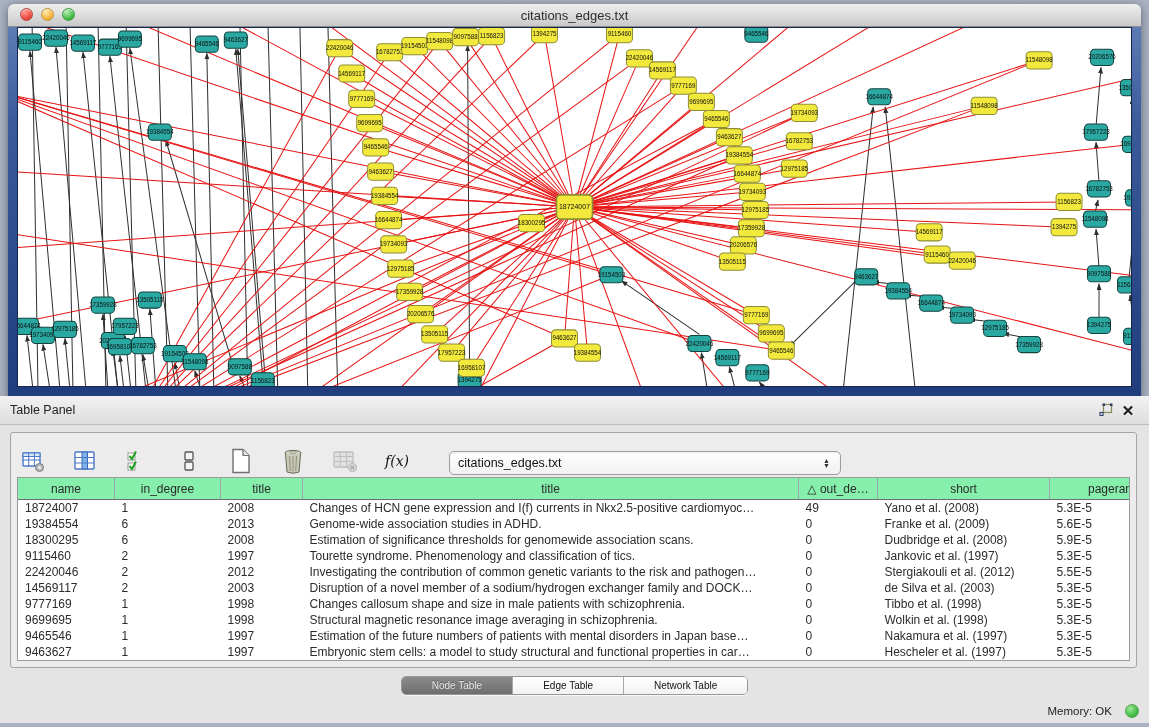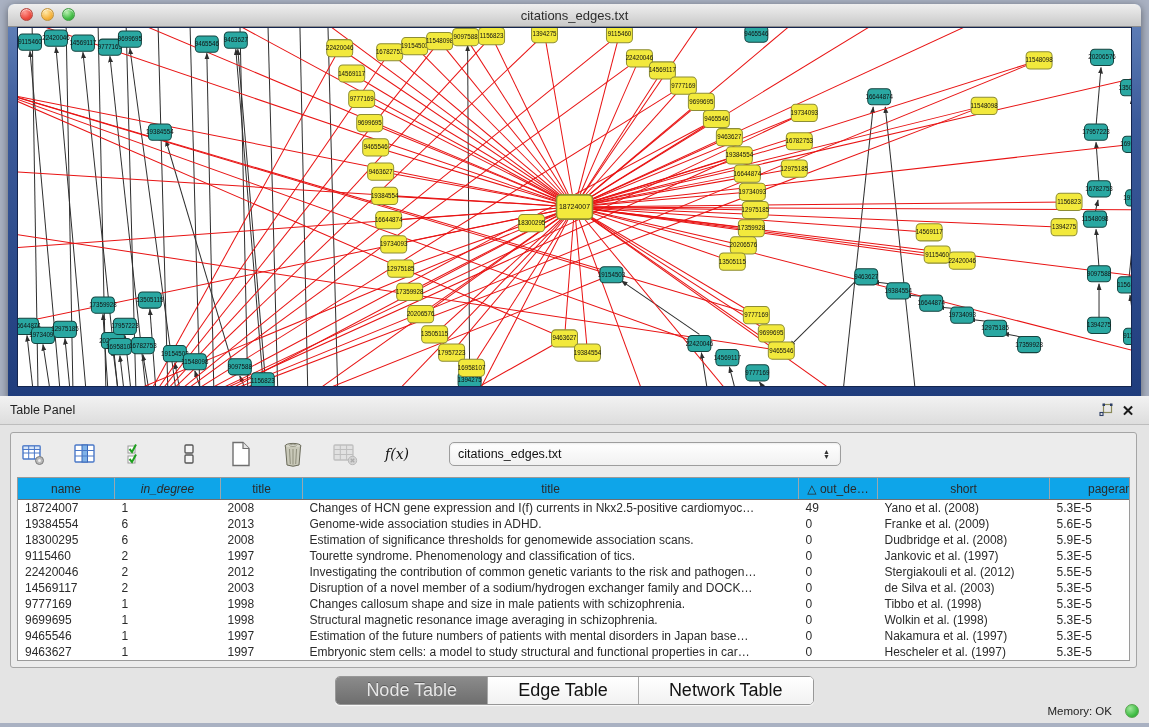--- a/index.html
+++ b/index.html
@@ -21,40 +21,40 @@
   
   .table-panel{position:absolute;left:0;top:396px;width:1149px;height:327px;background:#e4e4e4;}
   .panel-header{height:28px;background:linear-gradient(180deg,#f2f2f2,#dddddd);border-bottom:1px solid #bdbdbd;
     display:flex;align-items:center;padding:0 10px;}
   .panel-title{font-size:12.5px;color:#222;}
   .panel-header .spacer{flex:1;}
   .hdr-btn{width:22px;height:20px;display:flex;align-items:center;justify-content:center;cursor:default;}
   .close-x{font-size:15px;font-weight:bold;color:#1a1a1a;line-height:1;}
   .groupbox{position:absolute;left:10px;top:36px;width:1127px;height:236px;background:#ececec;
     border:1px solid #a5a5a5;border-radius:3px;box-sizing:border-box;}
-  .toolbar{height:42px;display:flex;align-items:center;gap:24px;padding:0 8px;}
+  .toolbar{height:42px;display:flex;align-items:flex-end;gap:24px;padding:0 8px;}
   .tool{width:28px;height:28px;display:flex;align-items:center;justify-content:center;}
   .tool svg{display:block;}
   .fx{font-family:"DejaVu Serif",serif;font-style:italic;font-size:14px;color:#111;}
   .combo{width:392px;height:24px;margin-left:14px;background:linear-gradient(180deg,#ffffff,#f1f1f1);
     border:1px solid #9d9d9d;border-radius:5px;display:flex;align-items:center;padding:0 8px;box-sizing:border-box;
     box-shadow:inset 0 1px 2px rgba(0,0,0,.08);}
   .combo .val{flex:1;font-size:12.5px;color:#111;}
   .combo .arrows{display:flex;flex-direction:column;line-height:5px;font-size:7px;color:#333;padding-right:2px;}
   .tablewrap{position:absolute;left:6px;top:44px;right:6px;bottom:6px;background:#fff;border:1px solid #9a9a9a;
     display:flex;overflow:hidden;}
   table.nodetable{border-collapse:collapse;table-layout:fixed;width:1096px;font-size:12px;color:#2b2b2b;}
-  table.nodetable th{background:#0ea5e9;border-right:1px solid #9aa7ae;border-bottom:1px solid #6f6f6f;
+  table.nodetable th{background:#86efac;border-right:1px solid #9aa7ae;border-bottom:1px solid #6f6f6f;
     font-weight:normal;font-size:12px;height:21px;padding:0 4px;white-space:nowrap;overflow:hidden;}
   table.nodetable td{height:16px;padding:0 0 0 7px;white-space:nowrap;overflow:hidden;text-overflow:ellipsis;}
   td.c-short{padding-left:13px;}
   .tabsrow{position:absolute;left:0;top:280px;width:100%;display:flex;justify-content:center;}
   .tabgroup{display:flex;border:1px solid #979797;border-radius:5px;overflow:hidden;background:#fff;
     box-shadow:0 1px 1px rgba(255,255,255,.8);}
-  .tab{padding:3px 30px;font-size:18px;color:#111;background:linear-gradient(180deg,#ffffff,#f2f2f2);
+  .tab{padding:3px 30px;font-size:10px;color:#111;background:linear-gradient(180deg,#ffffff,#f2f2f2);
     border-right:1px solid #a8a8a8;}
   .tab:last-child{border-right:none;}
   .tab.selected{background:linear-gradient(180deg,#8b8b8b,#6e6e6e);color:#e7e7e7;text-shadow:0 -1px 0 rgba(0,0,0,.3);}
   .statusbar{position:absolute;left:0;bottom:0;width:100%;height:24px;display:flex;align-items:center;
     justify-content:flex-end;padding-right:10px;box-sizing:border-box;gap:13px;}
   .mem-label{font-size:11.5px;color:#222;}
   .mem-dot{width:14px;height:14px;border-radius:50%;background:radial-gradient(circle at 35% 30%,#9fe89b,#3dbb42 65%,#2f9a34);
     border:1px solid #58a34f;box-sizing:border-box;}
 </style>
 </head>
@@ -710,21 +710,21 @@
             <span>▲</span>
             <span>▼</span>
           </span>
       </div>
     </div>
     <div class="tablewrap">
       <table class="nodetable">
         <thead id="thead">
             <tr>
               <th style="width: 88px;">name</th>
-              <th style="width: 97px; font-style: italic;">in_degree</th>
+              <th style="width: 97px;">in_degree</th>
               <th style="width: 73px;">title</th>
               <th style="width: 487px;">title</th>
               <th style="width: 70px;">△ out_de…</th>
               <th style="width: 163px;">short</th>
               <th style="width: 118px;">pagerank</th>
             </tr>
           </thead>
         <tbody id="tbody">
             <tr>
               <td class="c-name">18724007</td>

